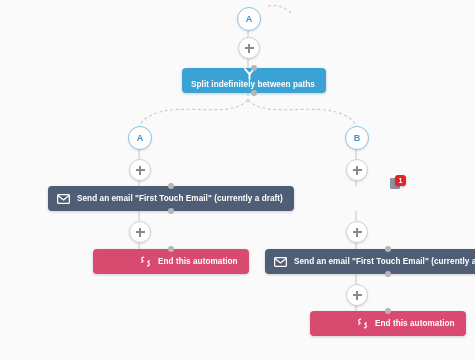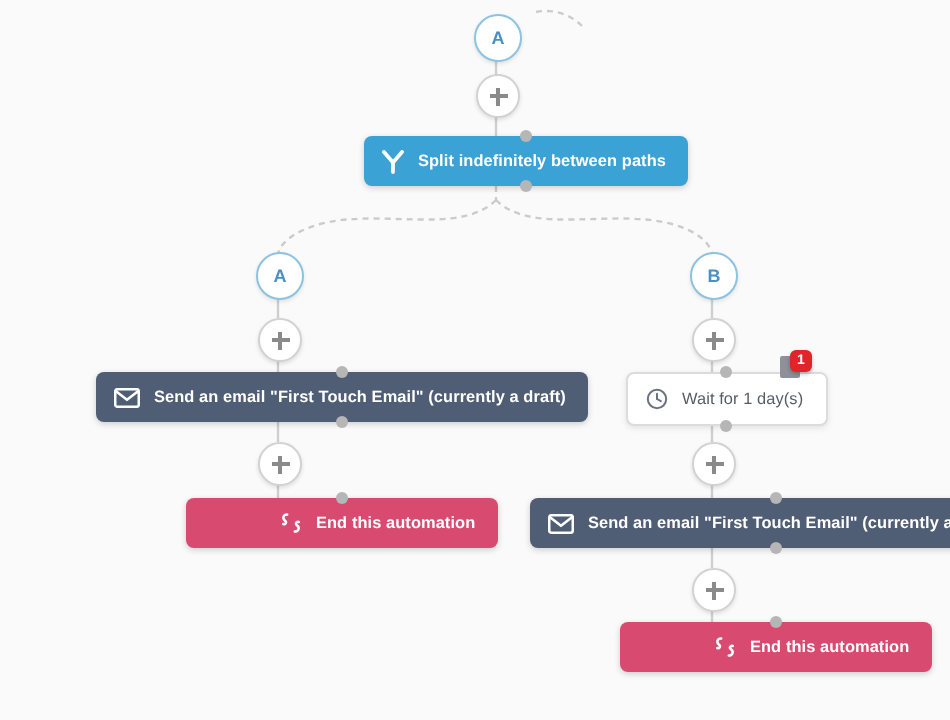--- a/index.html
+++ b/index.html
@@ -102,20 +102,21 @@
     display: flex;
     align-items: center;
     justify-content: center;
     margin-right: 7px;
     flex: 0 0 auto;
   }
 
   .card.split {
     background: #3ba2d6;
     color: #ffffff;
+    flex-direction: column;
   }
   .card.email {
     background: #4f5e75;
     color: #ffffff;
   }
   .card.end {
     background: #d94a70;
     color: #ffffff;
     padding-left: 47px;
   }
@@ -285,34 +286,20 @@
     </div>
   </div>
 
   <div class="node" style="left:346px; top:159px;">
     <div class="plus-btn">
       <span class="bar-h"></span>
       <span class="bar-v"></span>
     </div>
   </div>
 
-  <div class="node" style="left:313px; top:186px;">
-    <div class="card wait">
-      <span class="anchor-dot top"></span>
-      <span class="card-icon">
-        <svg width="11" height="11" viewBox="0 0 11 11" xmlns="http://www.w3.org/2000/svg">
-          <circle cx="5.5" cy="5.5" r="4.6" fill="none" stroke="#6b7280" stroke-width="1"></circle>
-          <line x1="5.5" y1="5.5" x2="5.5" y2="2.9" stroke="#6b7280" stroke-width="1" stroke-linecap="round"></line>
-          <line x1="5.5" y1="5.5" x2="7.4" y2="6.6" stroke="#6b7280" stroke-width="1" stroke-linecap="round"></line>
-        </svg>
-      </span>
-      <span class="card-label">Wait for 1 day(s)</span>
-      <span class="anchor-dot bottom"></span>
-    </div>
-  </div>
 
   <div class="badge-holder" style="left:390px; top:175px;">
     <span class="badge-doc"></span>
     <span class="badge" style="left:5px; top:0;">1</span>
   </div>
 
   <div class="node" style="left:346px; top:221px;">
     <div class="plus-btn">
       <span class="bar-h"></span>
       <span class="bar-v"></span>

